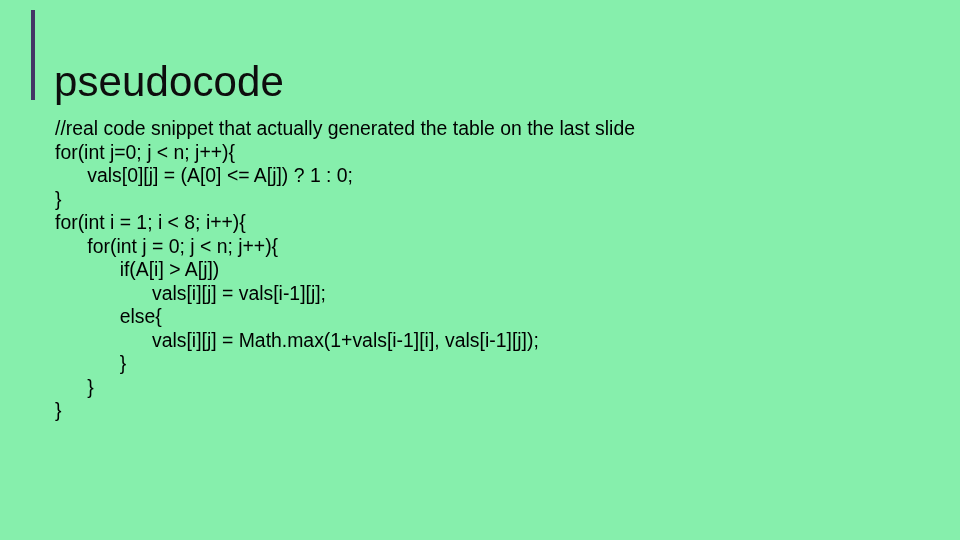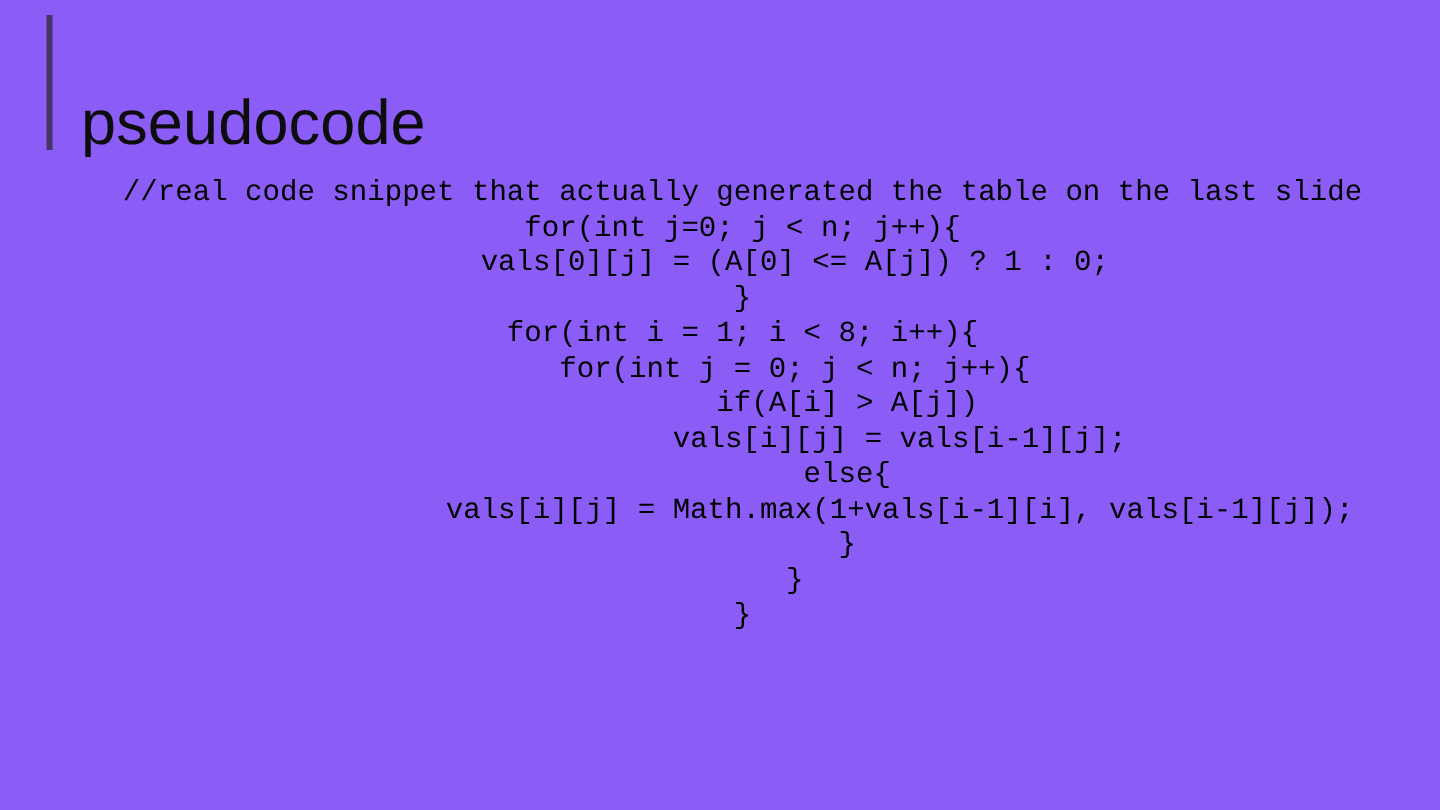--- a/index.html
+++ b/index.html
@@ -45,38 +45,37 @@
     color: #0d0d0d;
     white-space: nowrap;
   }
 
   
   #code-block {
     position: absolute;
     left: 55px;
     top: 117px;
     width: 880px;
-    font-family: Liberation Mono, monospace;
+    font-family: Liberation Sans, sans-serif;
     font-size: 19.4px;
     line-height: 23.5px;
     color: #000000;
     white-space: pre;
     letter-spacing: 0px;
-    text-align: center;
   }
 
   .code-line {
     white-space: pre;
     min-height: 23.5px;
   }
 </style>
 </head>
 <body>
 
-<div id="slide" style="background: #8b5cf6;">
+<div id="slide" style="background: #86efac;">
 
   <div id="title-accent-bar" style="background: rgb(67, 53, 102);"></div>
 
   <h1 id="page-title">pseudocode</h1>
 
   <div id="code-block" style="color: rgb(0, 0, 0);"><div class="code-line">//real code snippet that actually generated the table on the last slide</div><div class="code-line">for(int j=0; j &lt; n; j++){</div><div class="code-line">      vals[0][j] = (A[0] &lt;= A[j]) ? 1 : 0;</div><div class="code-line">}</div><div class="code-line">for(int i = 1; i &lt; 8; i++){</div><div class="code-line">      for(int j = 0; j &lt; n; j++){</div><div class="code-line">            if(A[i] &gt; A[j])</div><div class="code-line">                  vals[i][j] = vals[i-1][j];</div><div class="code-line">            else{</div><div class="code-line">                  vals[i][j] = Math.max(1+vals[i-1][i], vals[i-1][j]);</div><div class="code-line">            }</div><div class="code-line">      }</div><div class="code-line">}</div></div>
 
 </div>
 
 </body></html>

